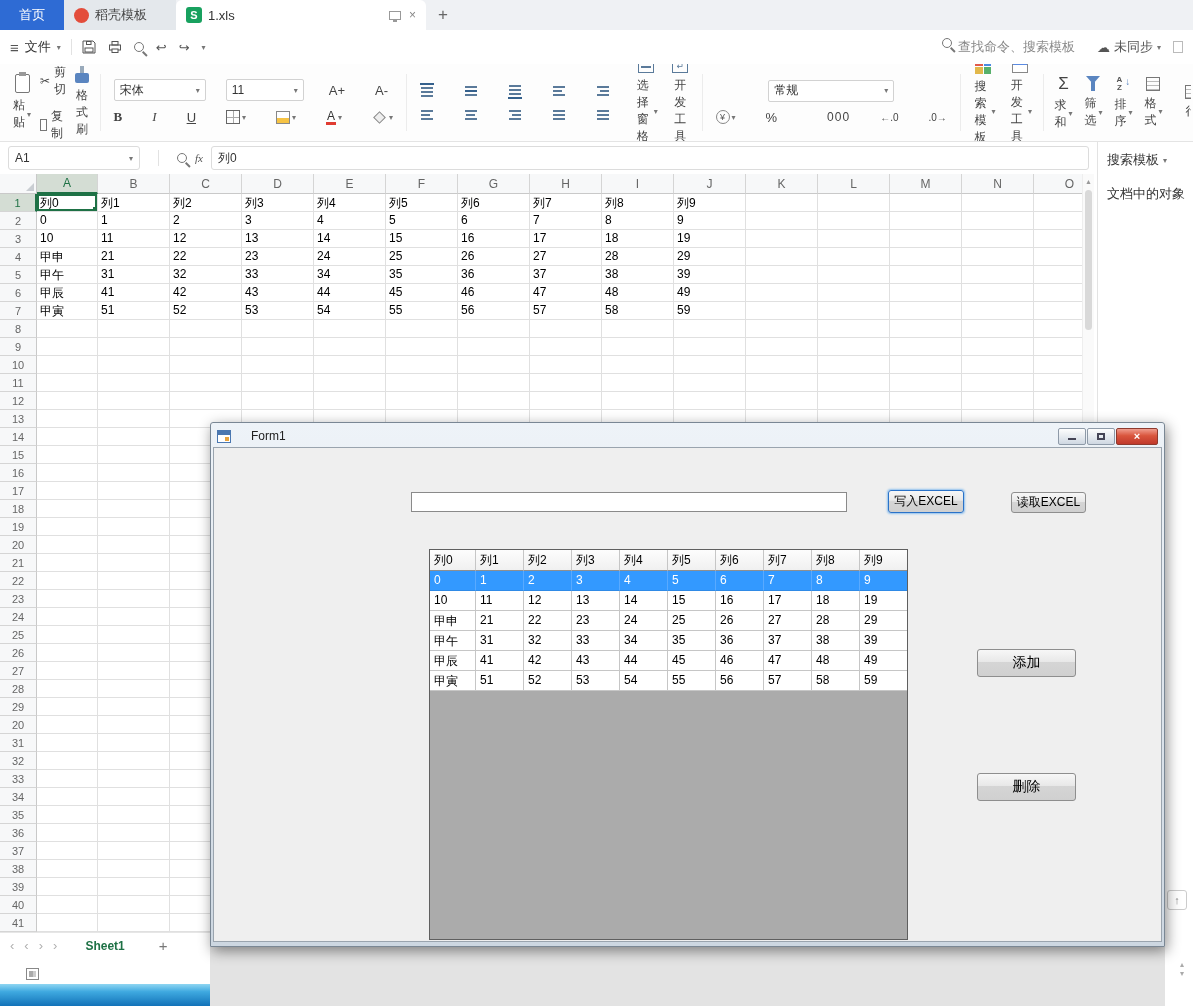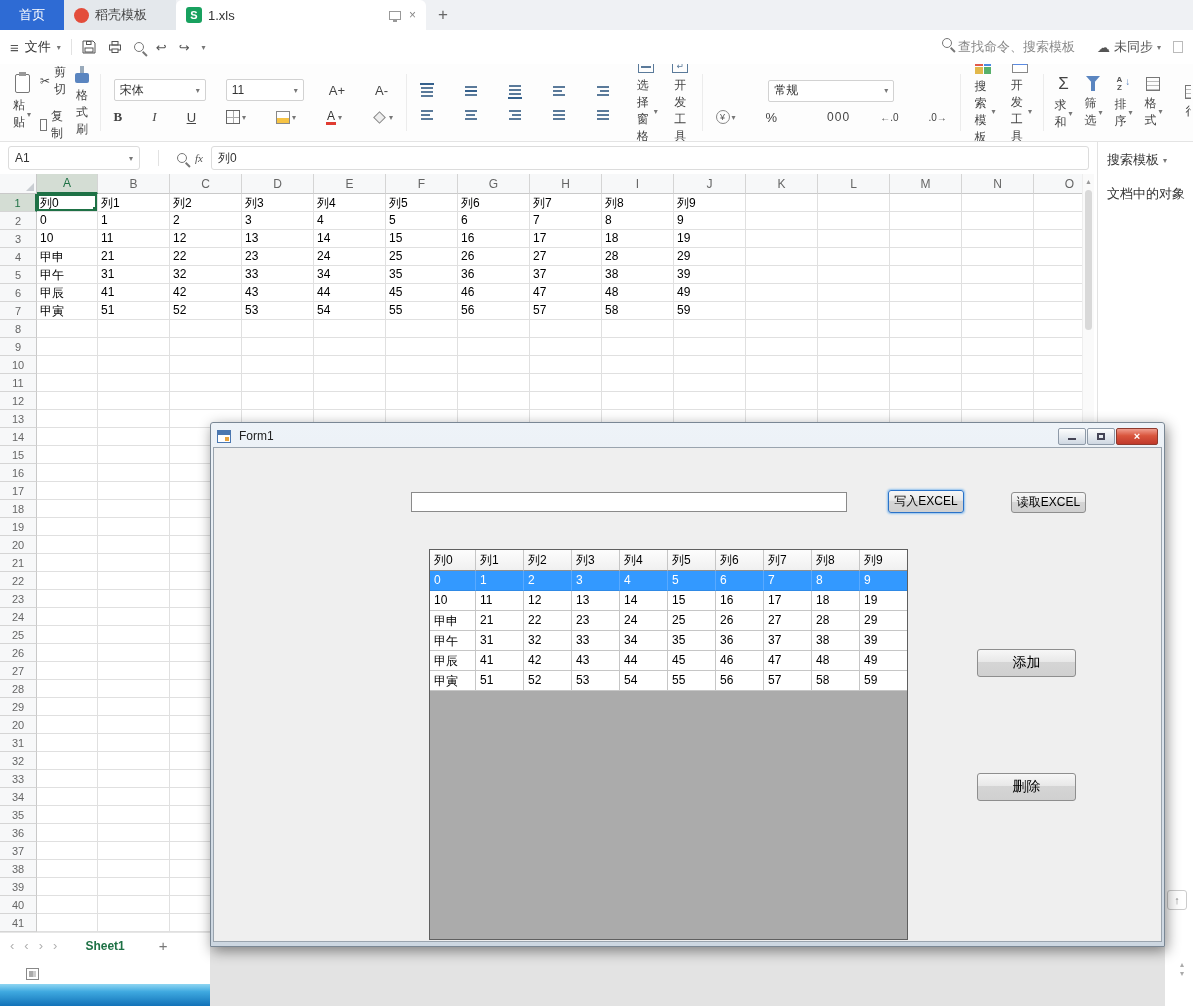--- a/index.html
+++ b/index.html
@@ -136,21 +136,21 @@
   .statusbar { position:absolute; left:0; top:958px; width:1193px; height:48px; background:#fff; }
   .sb-icon { position:absolute; left:26px; top:10px; width:13px; height:12px; border:1px solid #888; }
   .sb-icon::before { content:''; position:absolute; left:2px; top:2px; width:4px; height:6px; background:#aaa; }
   .sb-icon::after { content:''; position:absolute; right:2px; top:2px; width:3px; height:6px; background:#ccc; }
 
   .under-form { position:absolute; left:210px; top:947px; width:955px; height:59px; background:#e3e3e3; z-index:8; }
   .taskbar-strip { position:absolute; left:0; top:984px; width:210px; height:22px; z-index:30; background:linear-gradient(180deg,#8fd6f2 0%,#3fa9e0 35%,#1272b8 100%); }
 
   
   .form-window { position:absolute; left:210px; top:422px; width:955px; height:525px; z-index:20; padding:2px; background:linear-gradient(#eef3f8,#cdd7e1); border:1px solid #7a8794; border-radius:3px 3px 0 0; box-shadow:2px 4px 14px rgba(0,0,0,.45); }
-  .form-titlebar { height:22px; display:flex; align-items:center; gap:8px; padding:0 4px; }
+  .form-titlebar { height:22px; display:flex; align-items:center; gap:20px; padding:0 4px; }
   .form-icon { width:14px; height:13px; background:#fff; border:1px solid #4a77b0; position:relative; }
   .form-icon::before { content:''; position:absolute; left:0; right:0; top:0; height:4px; background:#4a77b0; }
   .form-icon::after { content:''; position:absolute; right:1px; bottom:1px; width:4px; height:4px; background:#e8a33d; }
   .form-title { font-size:12px; color:#222; }
   .win-btns { margin-left:auto; display:flex; gap:1px; align-items:flex-start; }
   .wb { width:28px; height:17px; border:1px solid #8e9aa8; border-radius:2px; background:linear-gradient(#fdfdfd,#cfd8e2); display:flex; align-items:center; justify-content:center; }
   .wb .min-glyph { width:8px; height:2px; background:#445; margin-top:6px; }
   .wb .max-glyph { width:8px; height:7px; border:2px solid #445; }
   .wb.close { width:42px; background:linear-gradient(#f09d8e,#d9553d 45%,#c0392b); color:#fff; font-weight:bold; font-size:11px; border-color:#8e3a2e; }
   .form-body { position:relative; height:calc(100% - 24px); background:#efefef; border:1px solid #9aa4ae; }

